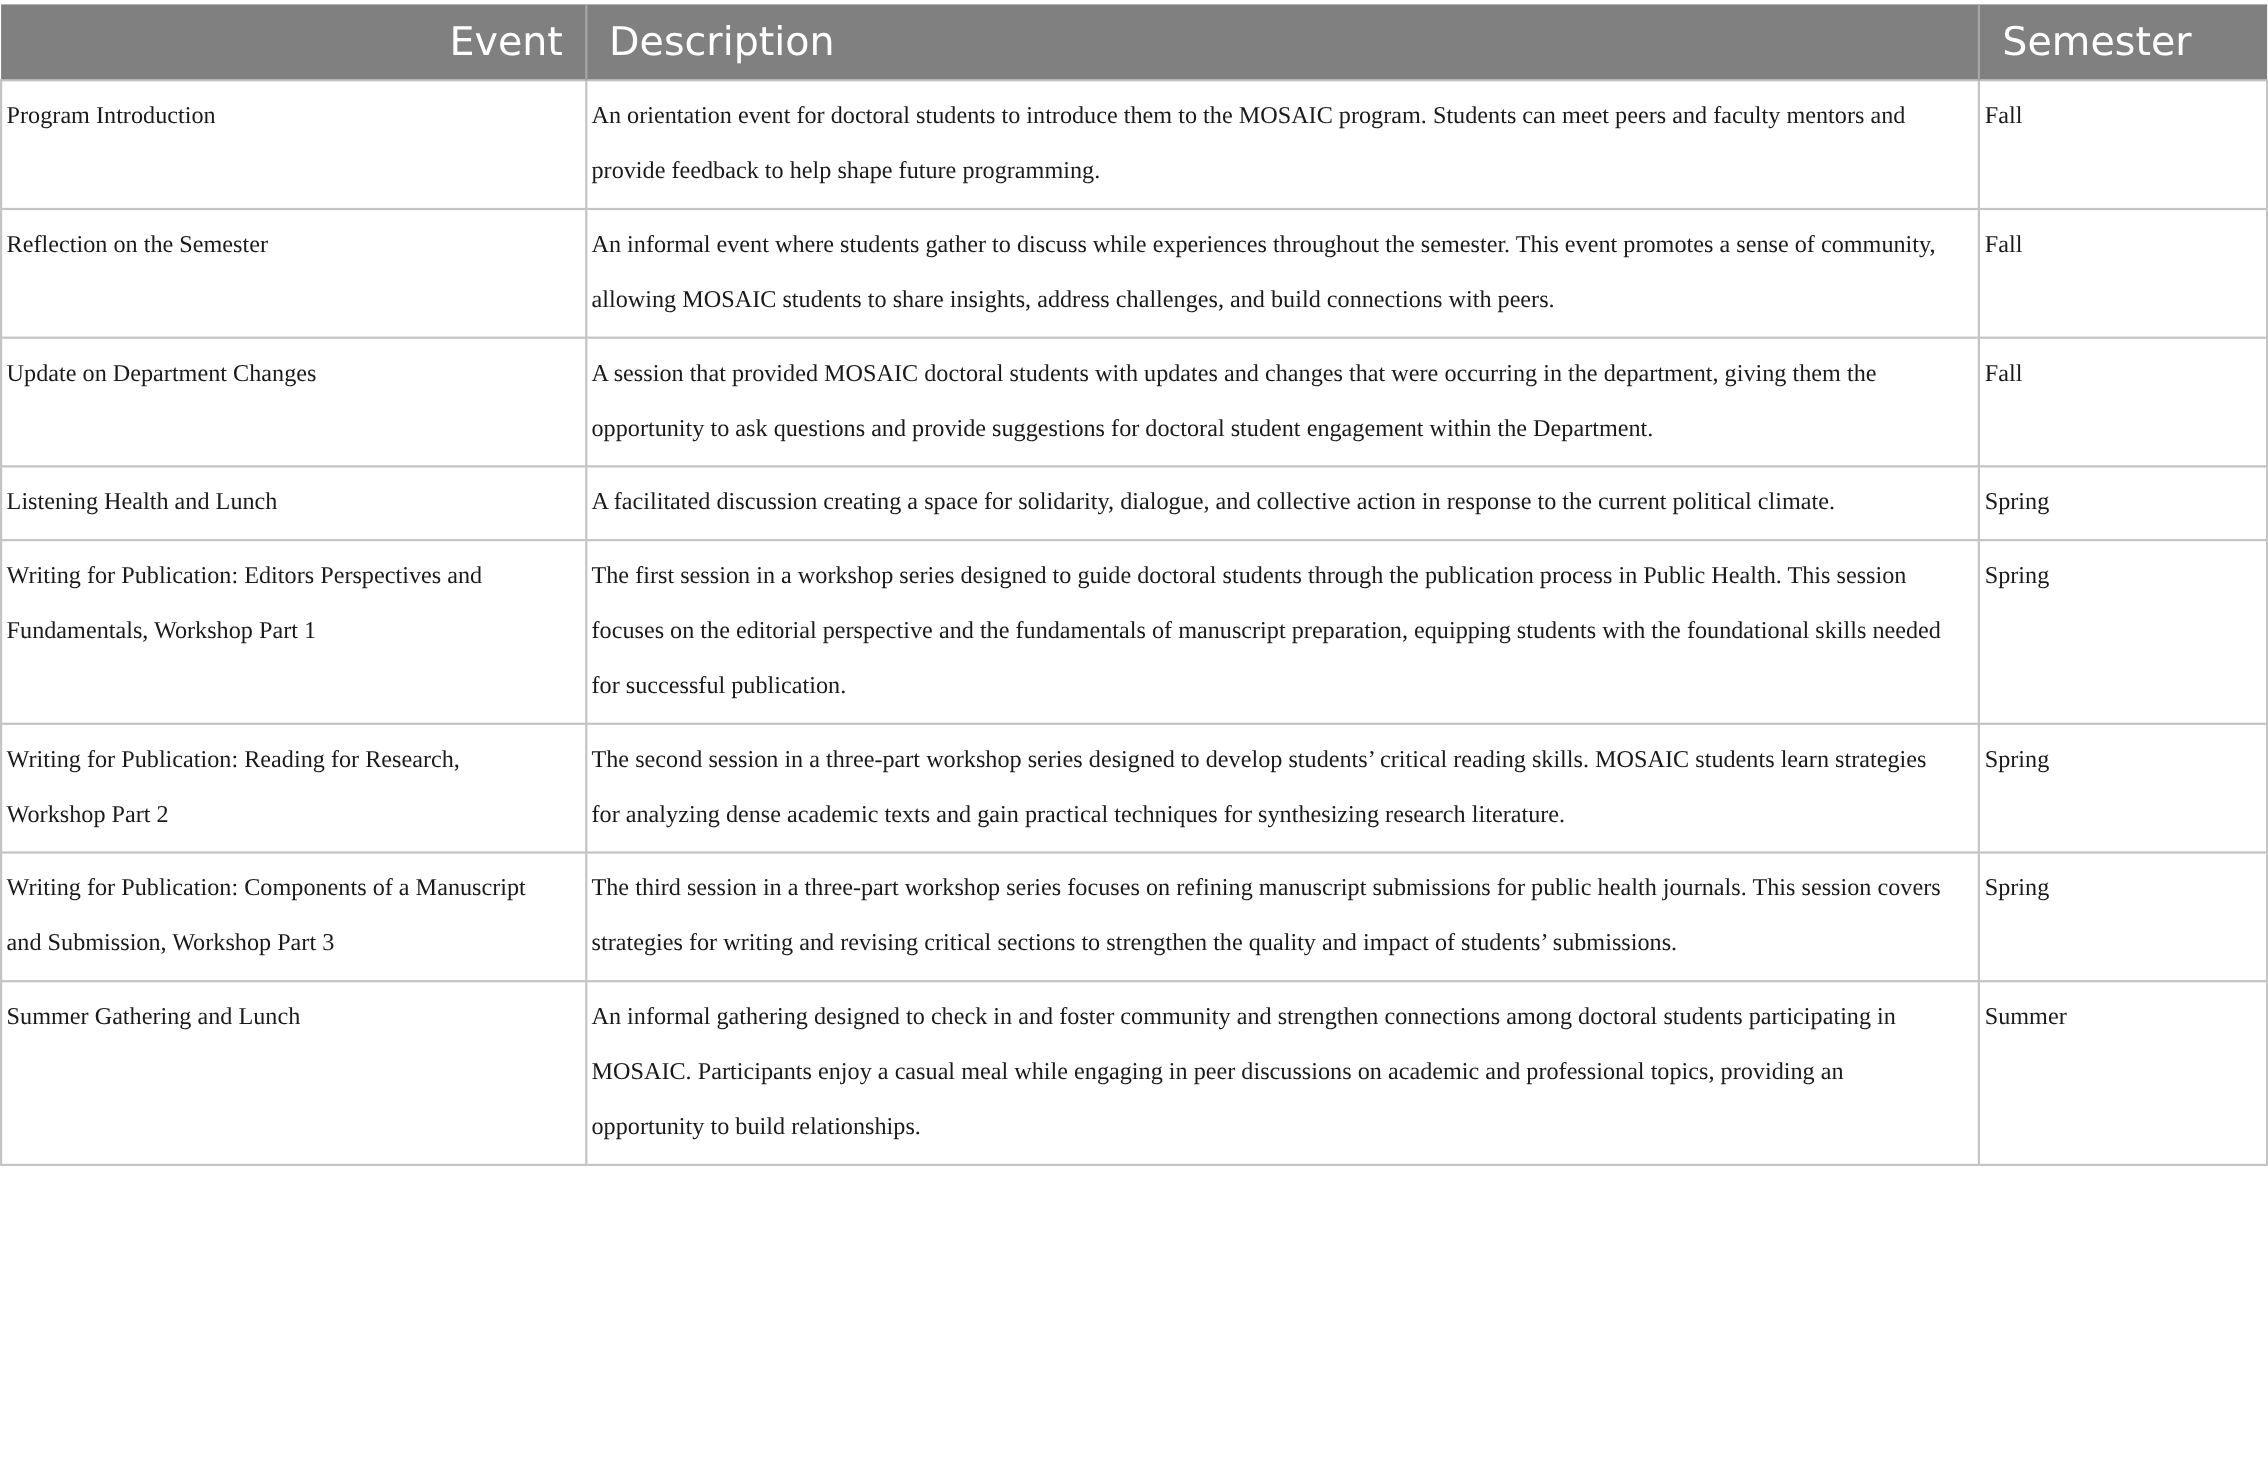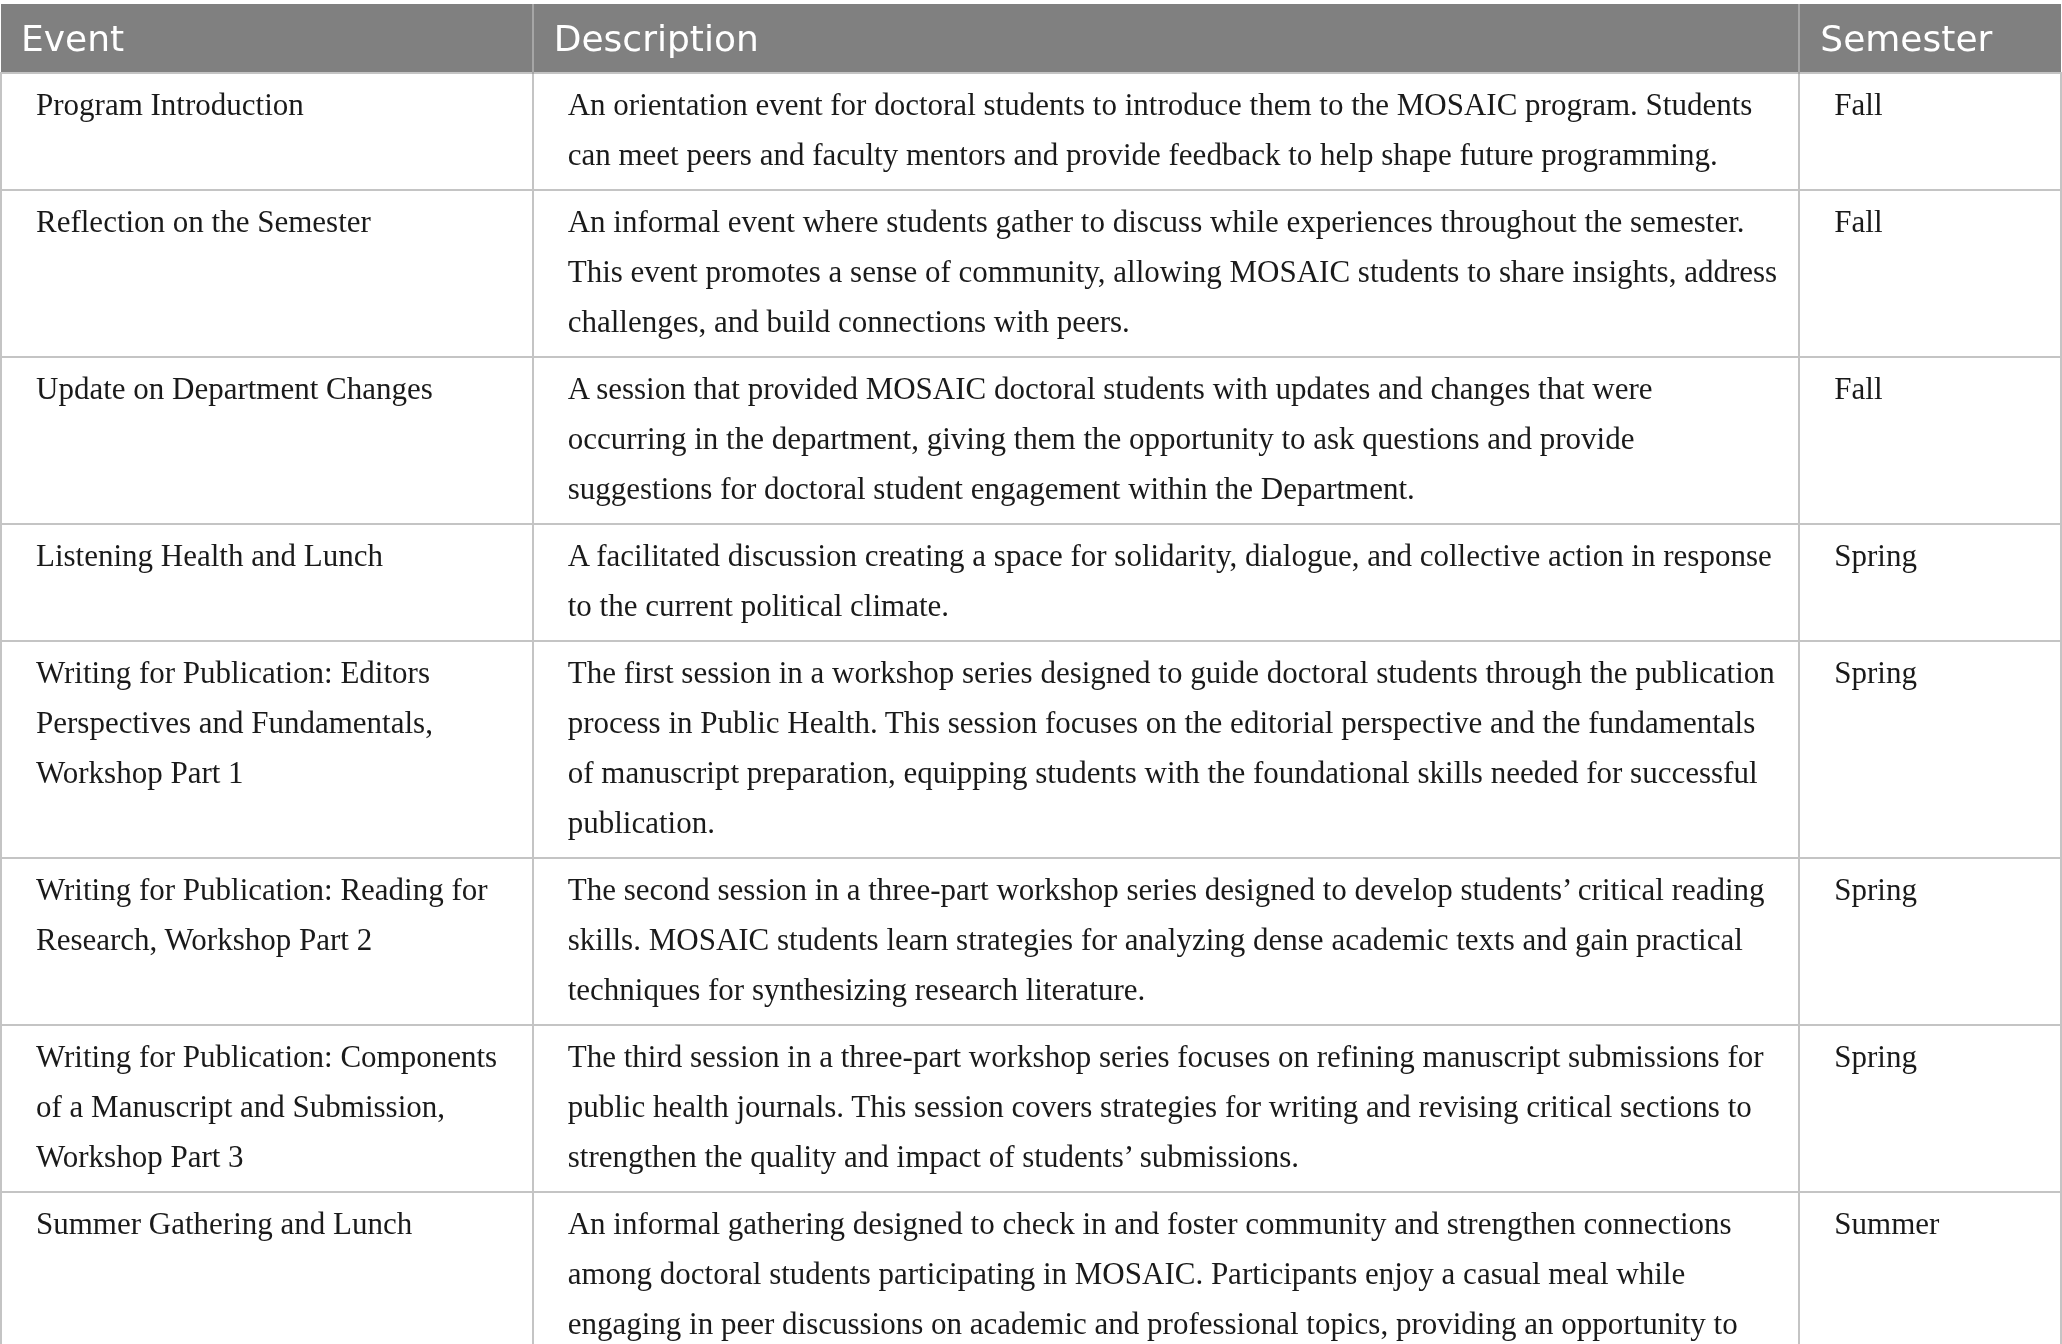--- a/index.html
+++ b/index.html
@@ -17,27 +17,27 @@
     font-family: "DejaVu Sans", "Liberation Sans", sans-serif;
     font-weight: normal;
     font-size: 36px;
     text-align: left;
     height: 68px;
     padding: 0 20px;
     border-left: 2px solid #000000;
     border-right: 2px solid #a6a6a6;
     vertical-align: middle;
   }
-  thead th:first-child { border-left: none; }
+  thead th:first-child { border-left: none; text-align: right; }
   thead th:last-child { border-right: none; }
   tbody td {
-    font-size: 31px;
+    font-size: 22px;
     line-height: 50px;
     vertical-align: top;
-    padding: 6px 20px 9px 34px;
+    padding: 6px 20px 9px 4px;
     border: 2px solid #c4c4c4;
   }
   tbody td:first-child { border-left: 2px solid #c4c4c4; }
   .col-event { width: 404px; }
   .col-desc { width: 1018px; }
   .col-sem { width: 178px; }
   tbody tr:last-child td { border-bottom: 2px solid #c4c4c4; }
 </style>
 </head>
 <body>

